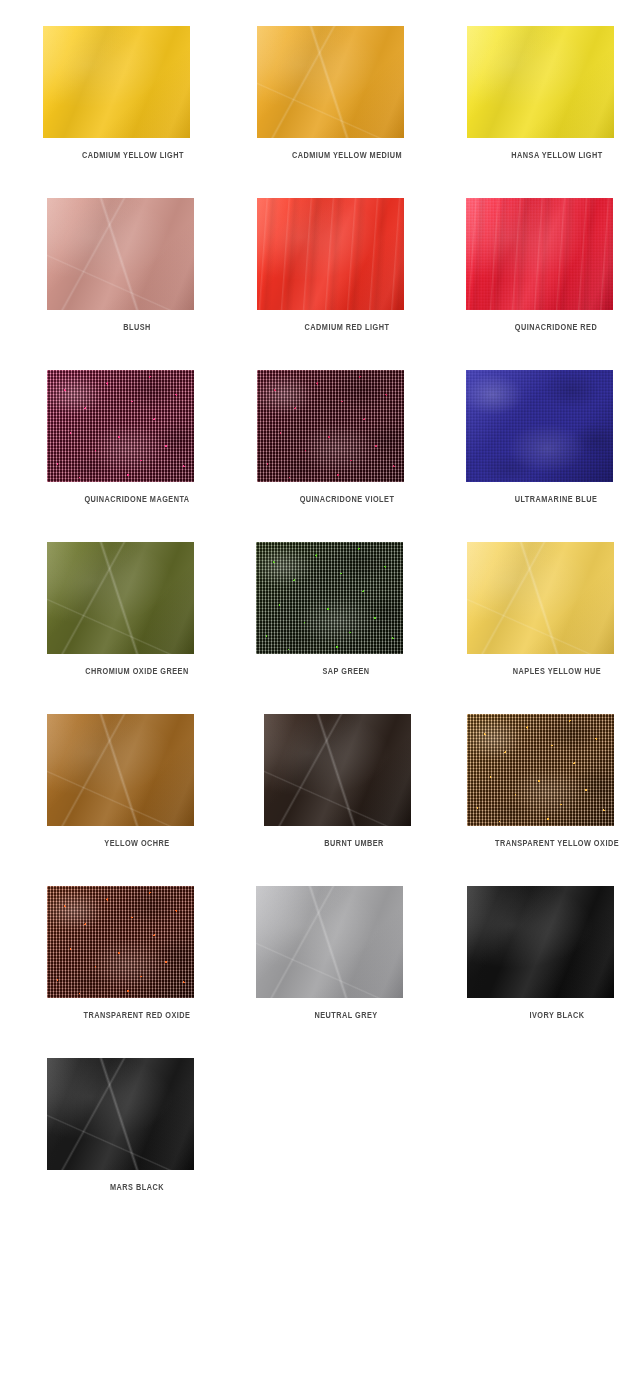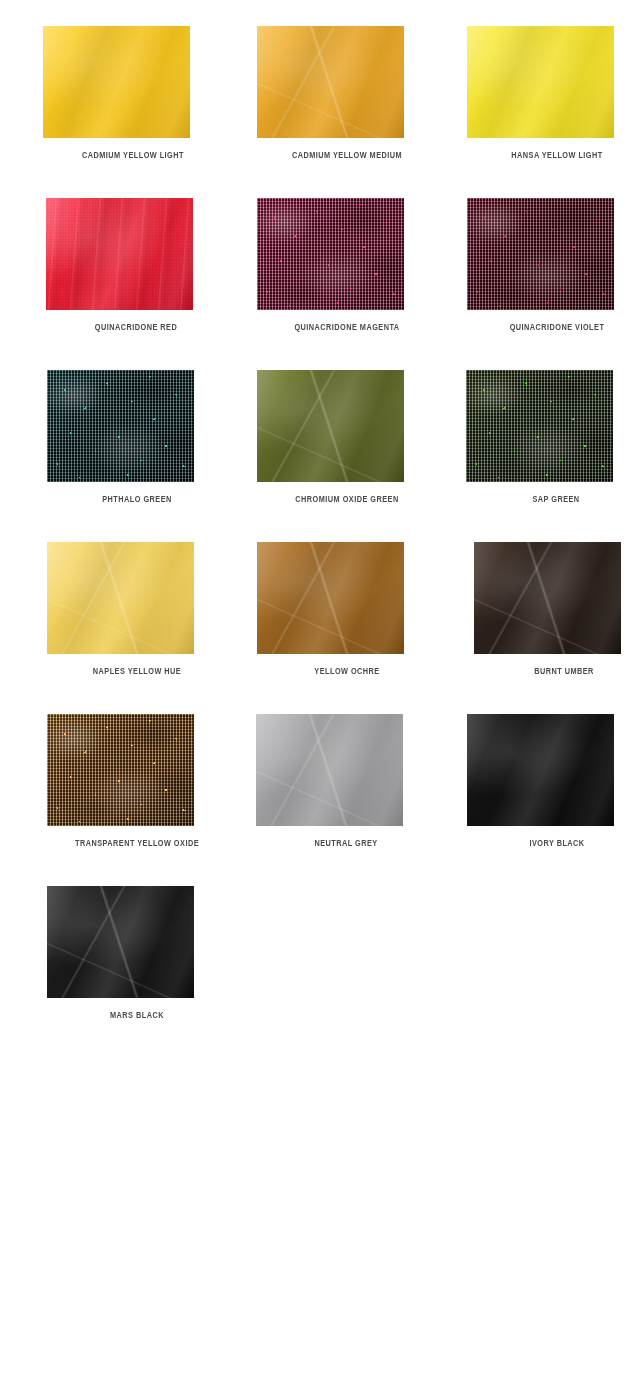--- a/index.html
+++ b/index.html
@@ -205,20 +205,40 @@
       <div class="swatch-cell">
         <div class="chip-wrap" style="margin-left: 30px;">
           <div class="chip" title="HANSA YELLOW LIGHT" style="--spark: #fdf894;">
             <div class="base" style="background: linear-gradient(135deg, rgb(251, 240, 98) 0%, rgb(242, 224, 42) 38%, rgb(242, 224, 42) 64%, rgb(220, 201, 26) 100%);"></div>
             <div class="tex tex-impasto"></div>
           </div>
           <div class="chip-label">HANSA YELLOW LIGHT</div>
         </div>
       </div>
       <div class="swatch-cell">
+        <div class="chip-wrap" style="margin-left: 30px;">
+          <div class="chip" title="BLUSH" style="--spark: #f2cdc4;">
+            <div class="base" style="background: linear-gradient(135deg, rgb(227, 176, 166) 0%, rgb(204, 146, 136) 38%, rgb(204, 146, 136) 64%, rgb(182, 124, 115) 100%);"></div>
+            <div class="tex tex-impasto"></div>
+            <div class="tex tex-ridge"></div>
+          </div>
+          <div class="chip-label">BLUSH</div>
+        </div>
+      </div>
+      <div class="swatch-cell">
+        <div class="chip-wrap" style="margin-left: 30px;">
+          <div class="chip" title="CADMIUM RED LIGHT" style="--spark: #ff8a72;">
+            <div class="base" style="background: linear-gradient(135deg, rgb(255, 90, 70) 0%, rgb(239, 49, 35) 38%, rgb(239, 49, 35) 64%, rgb(208, 30, 19) 100%);"></div>
+            <div class="tex tex-impasto"></div>
+            <div class="tex tex-streak"></div>
+          </div>
+          <div class="chip-label">CADMIUM RED LIGHT</div>
+        </div>
+      </div>
+      <div class="swatch-cell">
         <div class="chip-wrap" style="margin-left: 29px;">
           <div class="chip" title="QUINACRIDONE RED" style="--spark: #ff7f95;">
             <div class="base" style="background: linear-gradient(135deg, rgb(255, 76, 99) 0%, rgb(232, 31, 53) 38%, rgb(232, 31, 53) 64%, rgb(196, 15, 40) 100%);"></div>
             <div class="tex tex-weave"></div>
             <div class="tex tex-streak"></div>
             <div class="tex tex-impasto"></div>
           </div>
           <div class="chip-label">QUINACRIDONE RED</div>
         </div>
       </div>
@@ -238,28 +258,27 @@
           <div class="chip" title="QUINACRIDONE VIOLET" style="--spark: #d92e61;">
             <div class="base" style="background: linear-gradient(135deg, rgb(166, 26, 62) 0%, rgb(118, 18, 38) 38%, rgb(118, 18, 38) 64%, rgb(82, 10, 24) 100%);"></div>
             <div class="tex tex-weave-strong"></div>
             <div class="tex tex-mottle"></div>
             <div class="tex tex-sparkle"></div>
           </div>
           <div class="chip-label">QUINACRIDONE VIOLET</div>
         </div>
       </div>
       <div class="swatch-cell">
-        <div class="chip-wrap" style="margin-left: 30px;">
-          <div class="chip" title="PHTHALO GREEN" style="--spark: #2ed3c6;">
-            <div class="base" style="background: linear-gradient(135deg, rgb(23, 87, 92) 0%, rgb(13, 47, 51) 38%, rgb(13, 47, 51) 64%, rgb(4, 24, 28) 100%);"></div>
-            <div class="tex tex-weave-strong"></div>
-            <div class="tex tex-mottle"></div>
-            <div class="tex tex-sparkle"></div>
-          </div>
-          <div class="chip-label">PHTHALO GREEN</div>
+        <div class="chip-wrap" style="margin-left: 29px;">
+          <div class="chip" title="ULTRAMARINE BLUE" style="--spark: #7c79d6;">
+            <div class="base" style="background: linear-gradient(135deg, rgb(74, 70, 180) 0%, rgb(46, 42, 140) 38%, rgb(46, 42, 140) 64%, rgb(29, 26, 99) 100%);"></div>
+            <div class="tex tex-weave"></div>
+            <div class="tex tex-mottle"></div>
+          </div>
+          <div class="chip-label">ULTRAMARINE BLUE</div>
         </div>
       </div>
       <div class="swatch-cell">
         <div class="chip-wrap" style="margin-left: 30px;">
           <div class="chip" title="CHROMIUM OXIDE GREEN" style="--spark: #a7ae69;">
             <div class="base" style="background: linear-gradient(135deg, rgb(127, 136, 64) 0%, rgb(94, 102, 39) 38%, rgb(94, 102, 39) 64%, rgb(70, 77, 24) 100%);"></div>
             <div class="tex tex-impasto"></div>
             <div class="tex tex-ridge"></div>
           </div>
           <div class="chip-label">CHROMIUM OXIDE GREEN</div>
@@ -311,20 +330,31 @@
           <div class="chip" title="TRANSPARENT YELLOW OXIDE" style="--spark: #ffbe42;">
             <div class="base" style="background: linear-gradient(135deg, rgb(217, 144, 44) 0%, rgb(161, 90, 24) 38%, rgb(161, 90, 24) 64%, rgb(95, 49, 8) 100%);"></div>
             <div class="tex tex-weave-strong"></div>
             <div class="tex tex-mottle"></div>
             <div class="tex tex-sparkle"></div>
           </div>
           <div class="chip-label">TRANSPARENT YELLOW OXIDE</div>
         </div>
       </div>
       <div class="swatch-cell">
+        <div class="chip-wrap" style="margin-left: 30px;">
+          <div class="chip" title="TRANSPARENT RED OXIDE" style="--spark: #ff6a22;">
+            <div class="base" style="background: linear-gradient(135deg, rgb(196, 74, 30) 0%, rgb(138, 36, 18) 38%, rgb(138, 36, 18) 64%, rgb(72, 16, 4) 100%);"></div>
+            <div class="tex tex-weave-strong"></div>
+            <div class="tex tex-mottle"></div>
+            <div class="tex tex-sparkle"></div>
+          </div>
+          <div class="chip-label">TRANSPARENT RED OXIDE</div>
+        </div>
+      </div>
+      <div class="swatch-cell">
         <div class="chip-wrap" style="margin-left: 29px;">
           <div class="chip" title="NEUTRAL GREY" style="--spark: #e2e2e5;">
             <div class="base" style="background: linear-gradient(135deg, rgb(192, 192, 195) 0%, rgb(160, 160, 162) 38%, rgb(160, 160, 162) 64%, rgb(135, 135, 138) 100%);"></div>
             <div class="tex tex-impasto"></div>
             <div class="tex tex-ridge"></div>
           </div>
           <div class="chip-label">NEUTRAL GREY</div>
         </div>
       </div>
       <div class="swatch-cell">

